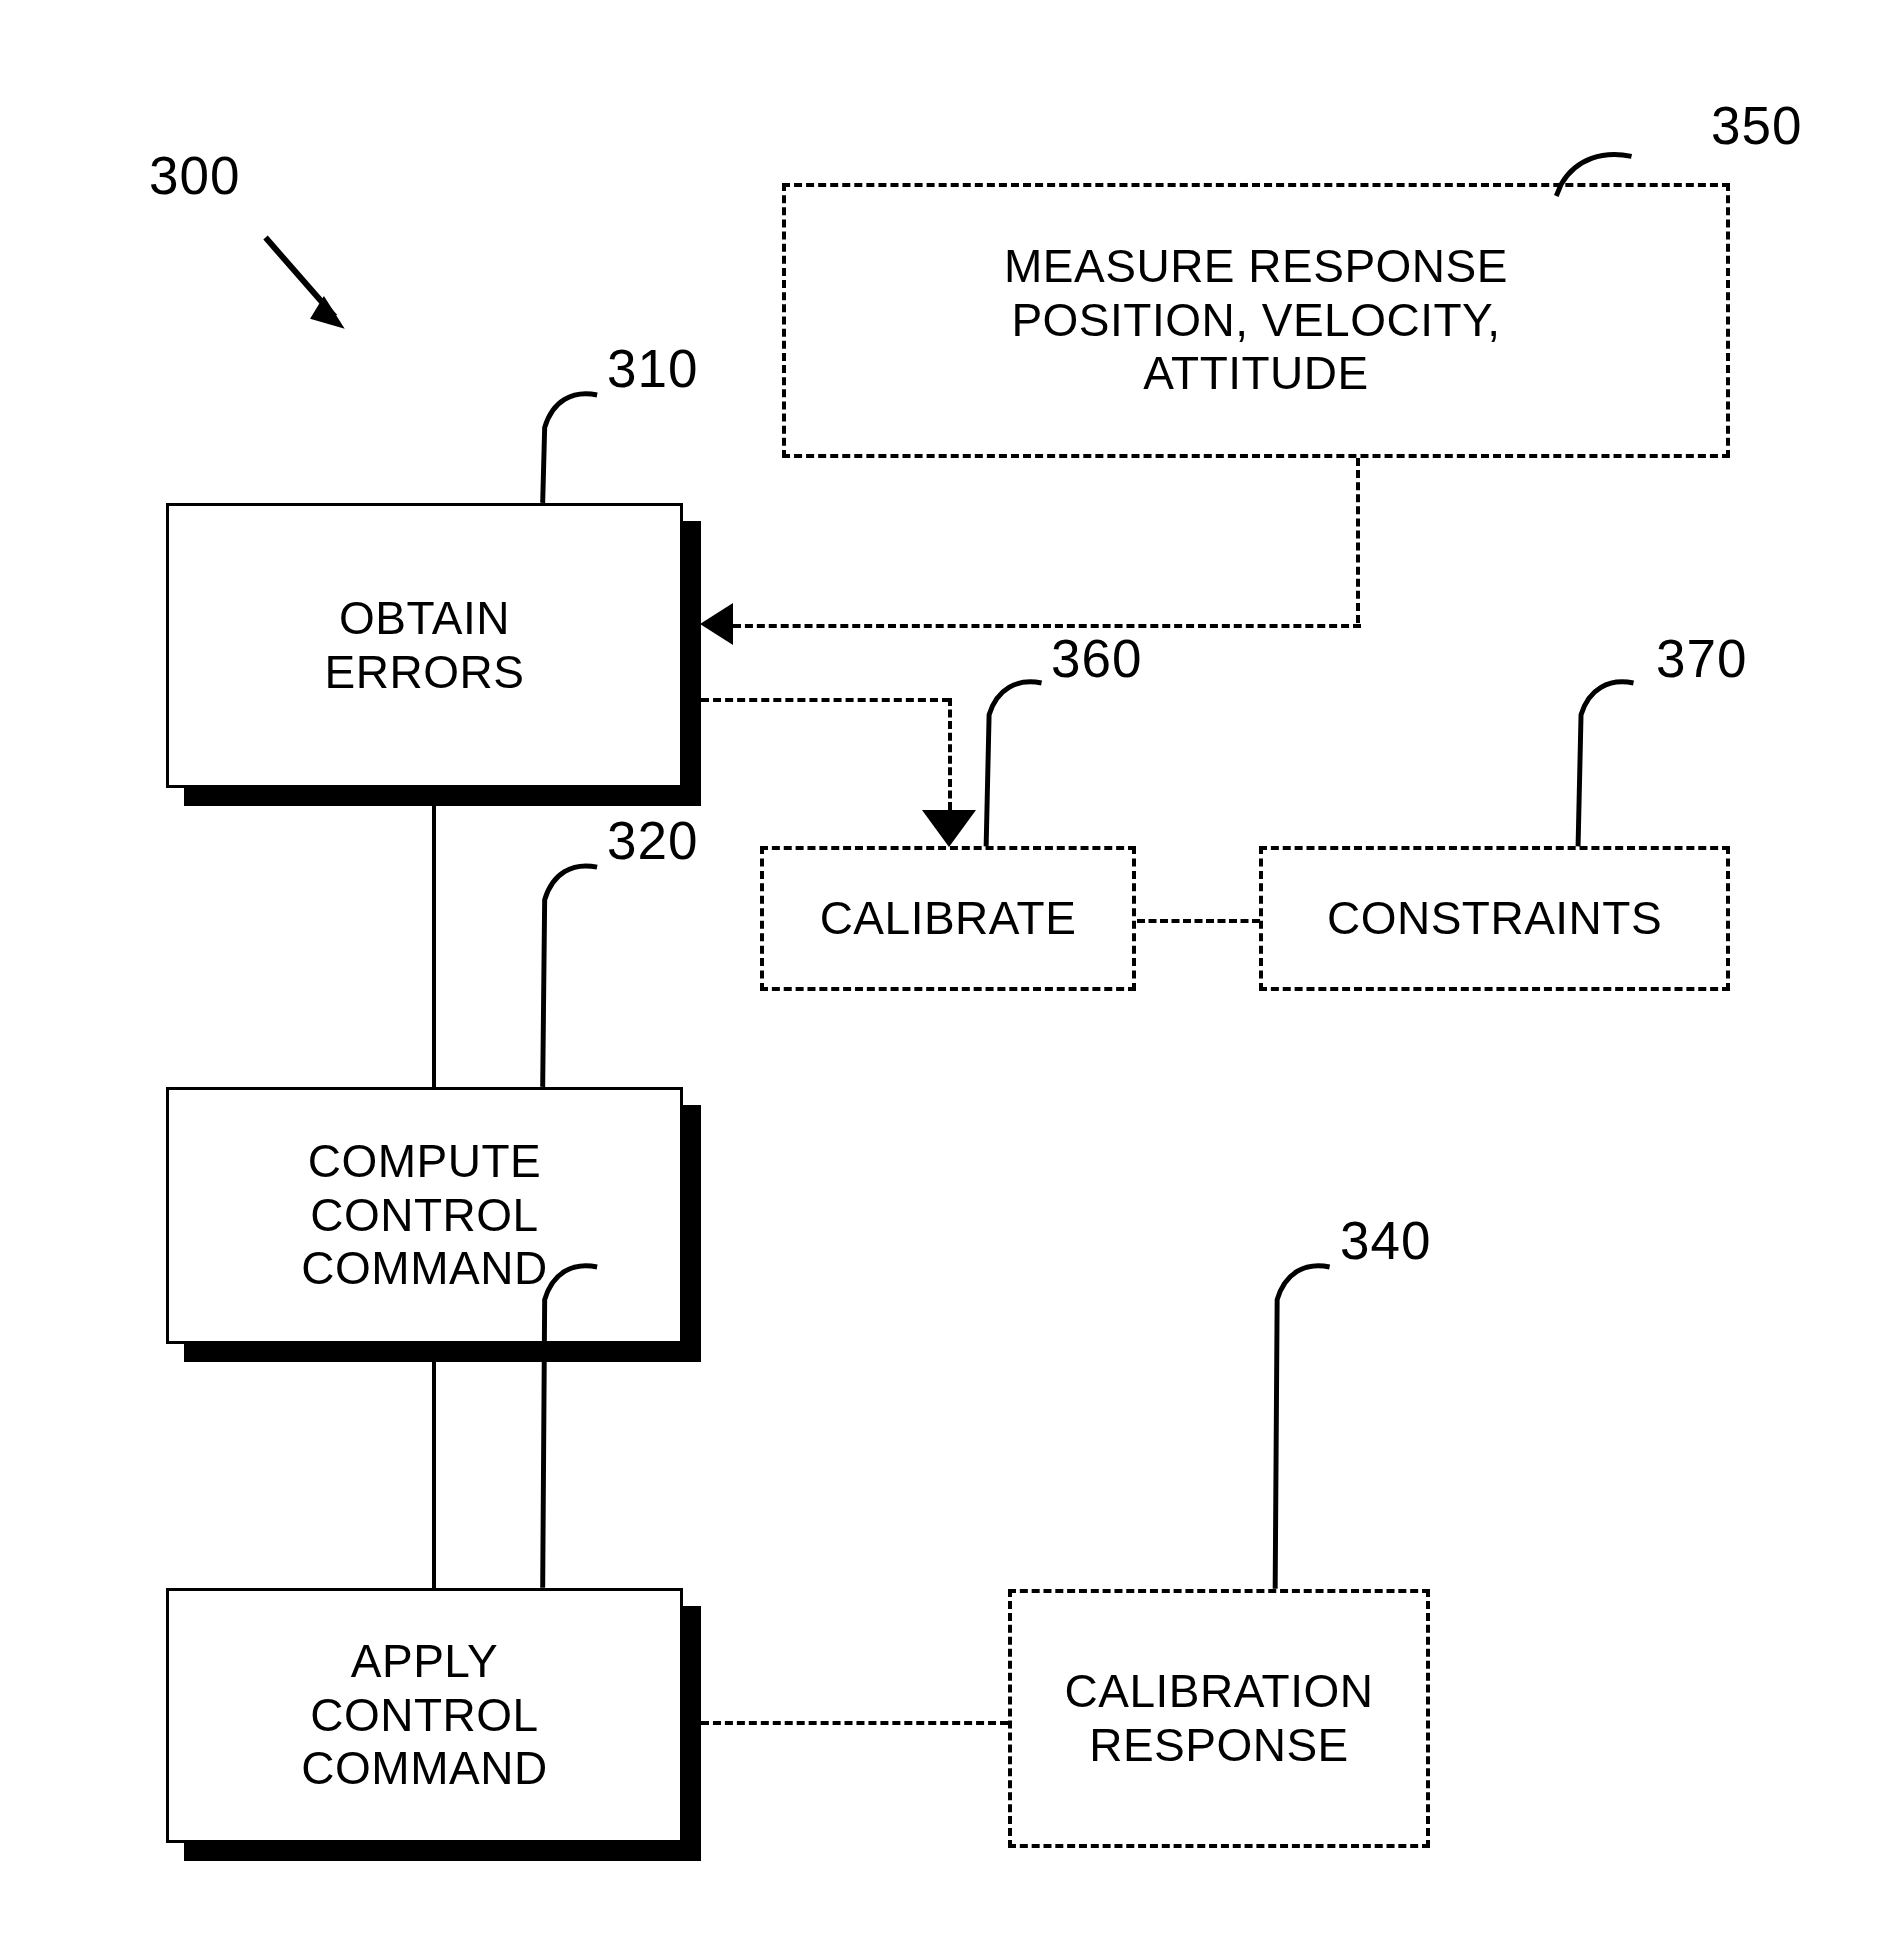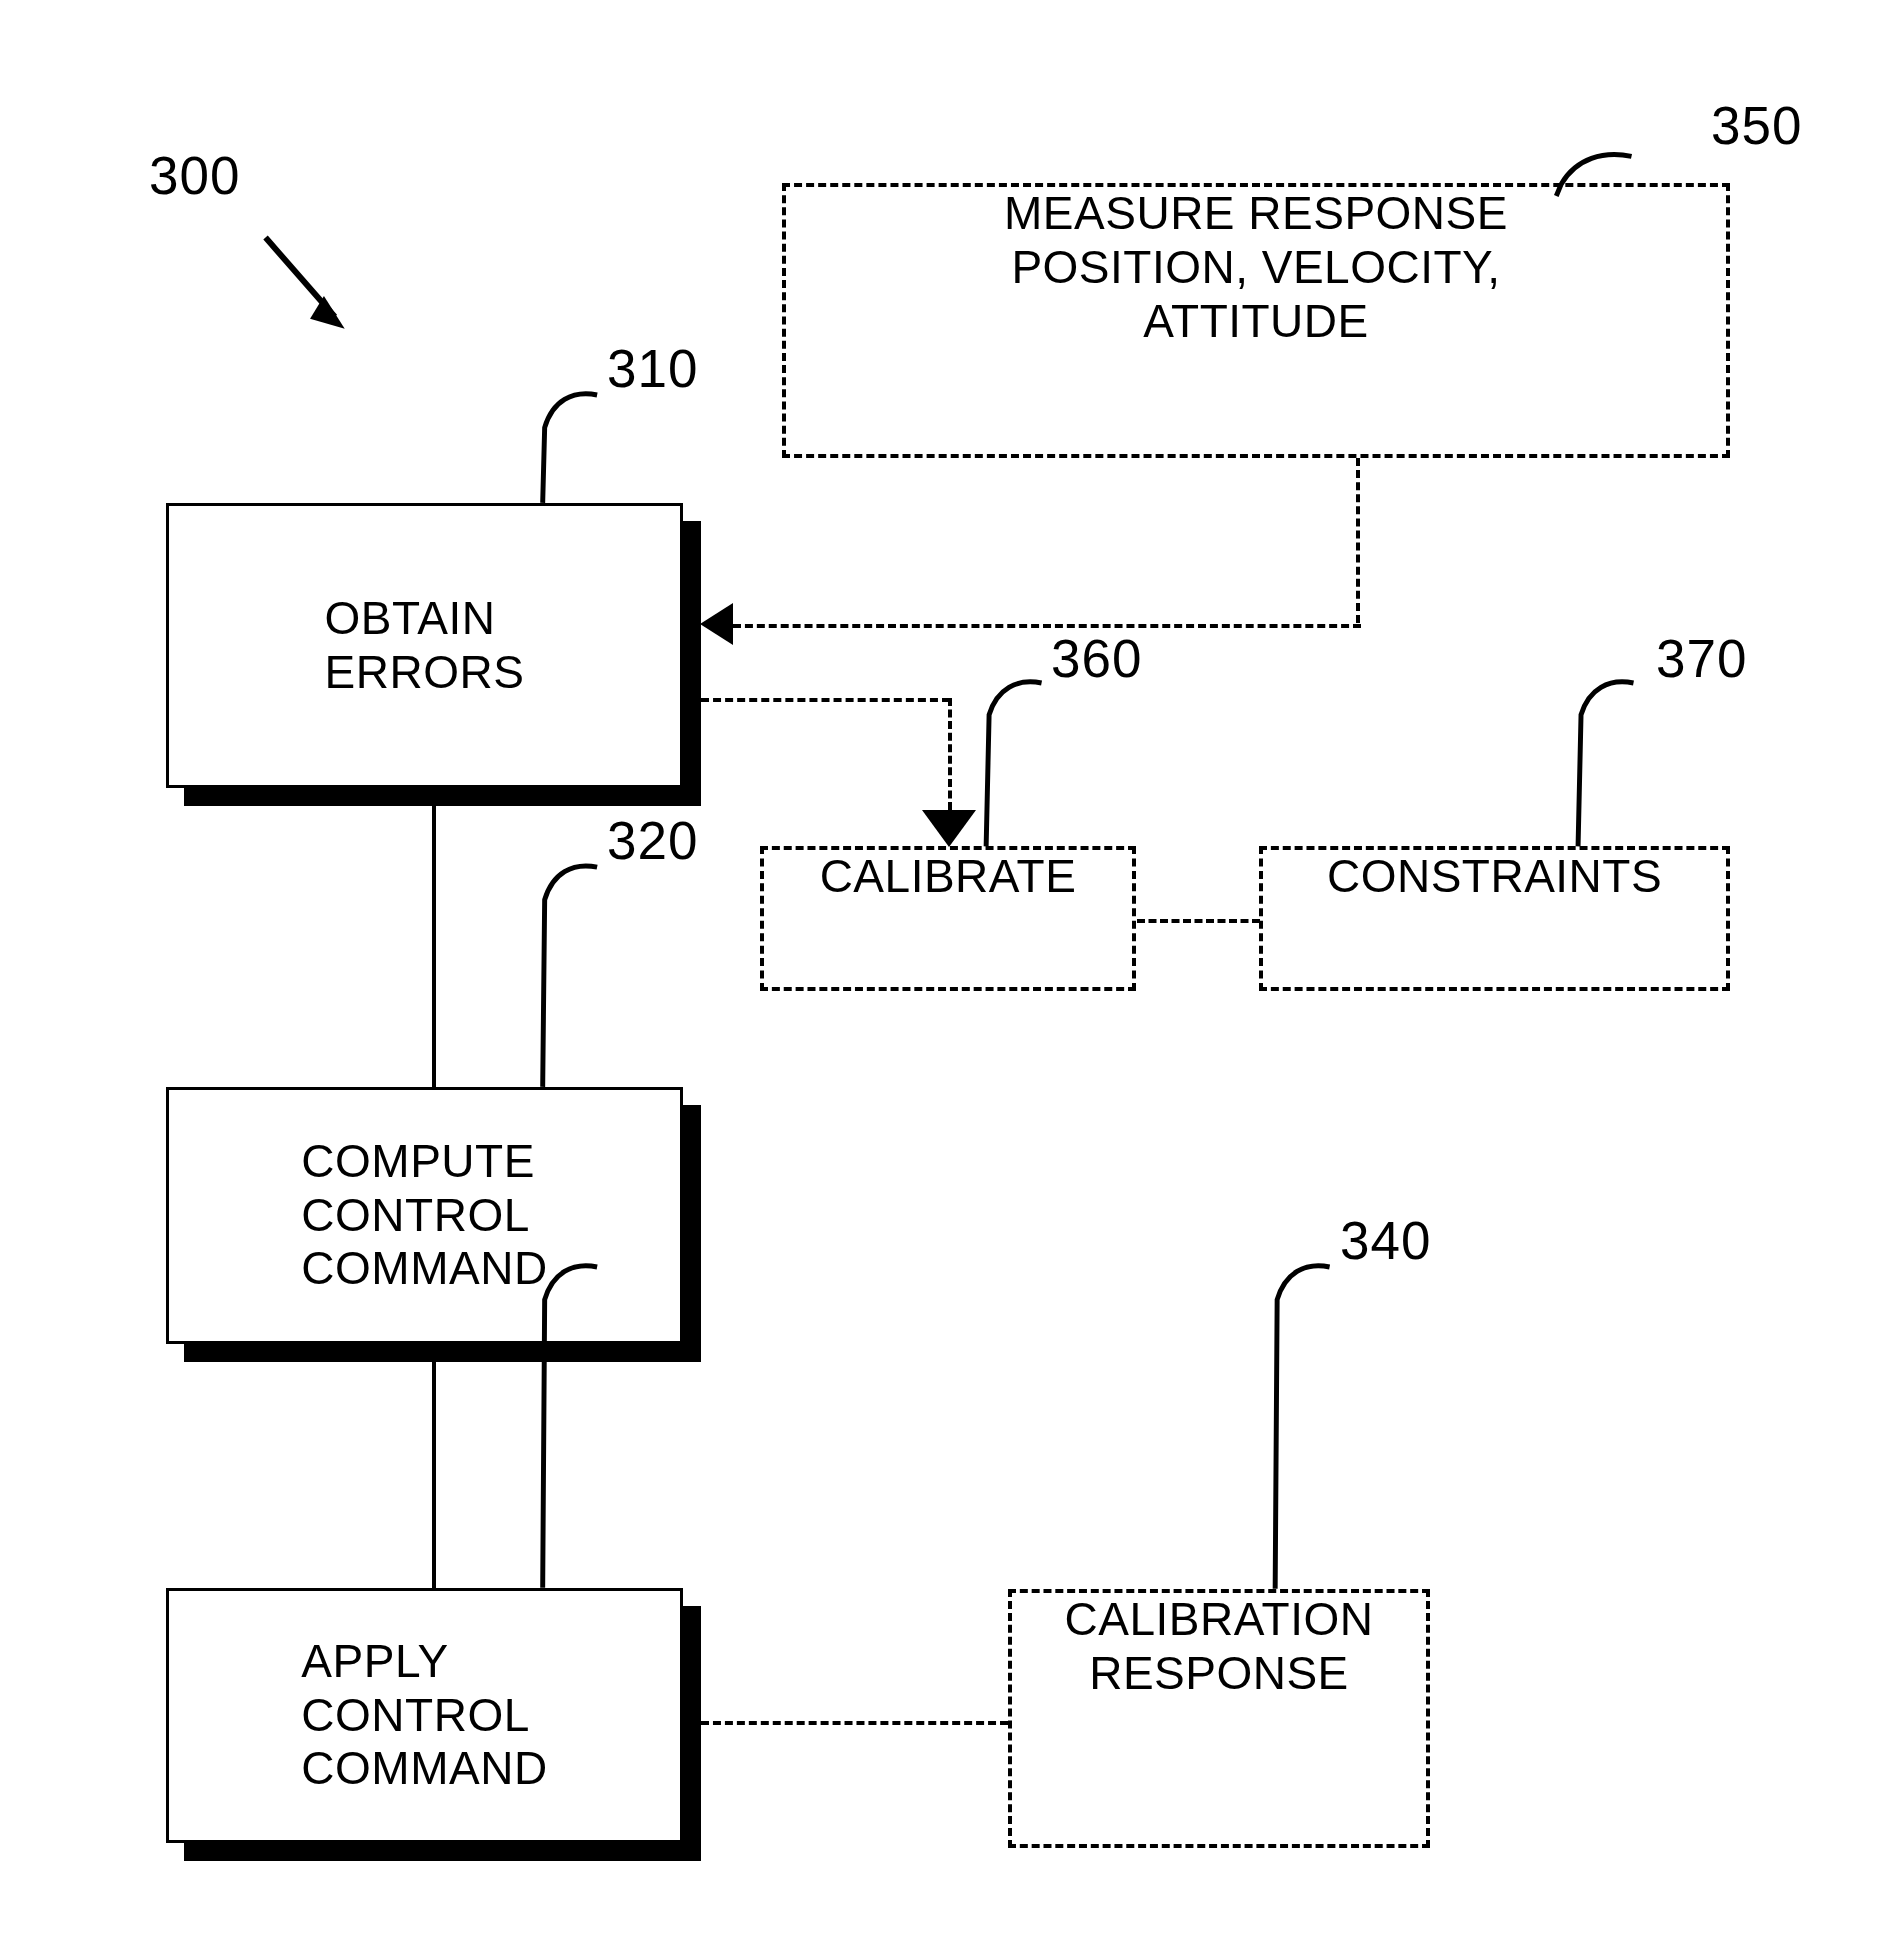--- a/index.html
+++ b/index.html
@@ -28,20 +28,21 @@
   }
   
   .proc-box {
     position: absolute;
     box-sizing: border-box;
     background: #ffffff;
     border: 3px solid #000000;
     display: flex;
     align-items: center;
     justify-content: center;
+    text-align: center;
     z-index: 4;
   }
   .proc-box .box-label {
     font-family: "Liberation Sans", sans-serif;
     font-size: 46px;
     line-height: 1.17;
     color: #000000;
     white-space: pre-line;
     letter-spacing: 0.5px;
   }
@@ -51,21 +52,21 @@
     background: #000000;
     z-index: 3;
   }
   
   .dash-box {
     position: absolute;
     box-sizing: border-box;
     background: transparent;
     border: 4px dashed #000000;
     display: flex;
-    align-items: flex-start;
+    align-items: center;
     justify-content: center;
     text-align: center;
     z-index: 4;
   }
   .dash-box .box-label {
     font-family: "Liberation Sans", sans-serif;
     font-size: 46px;
     line-height: 1.17;
     color: #000000;
     white-space: pre-line;

